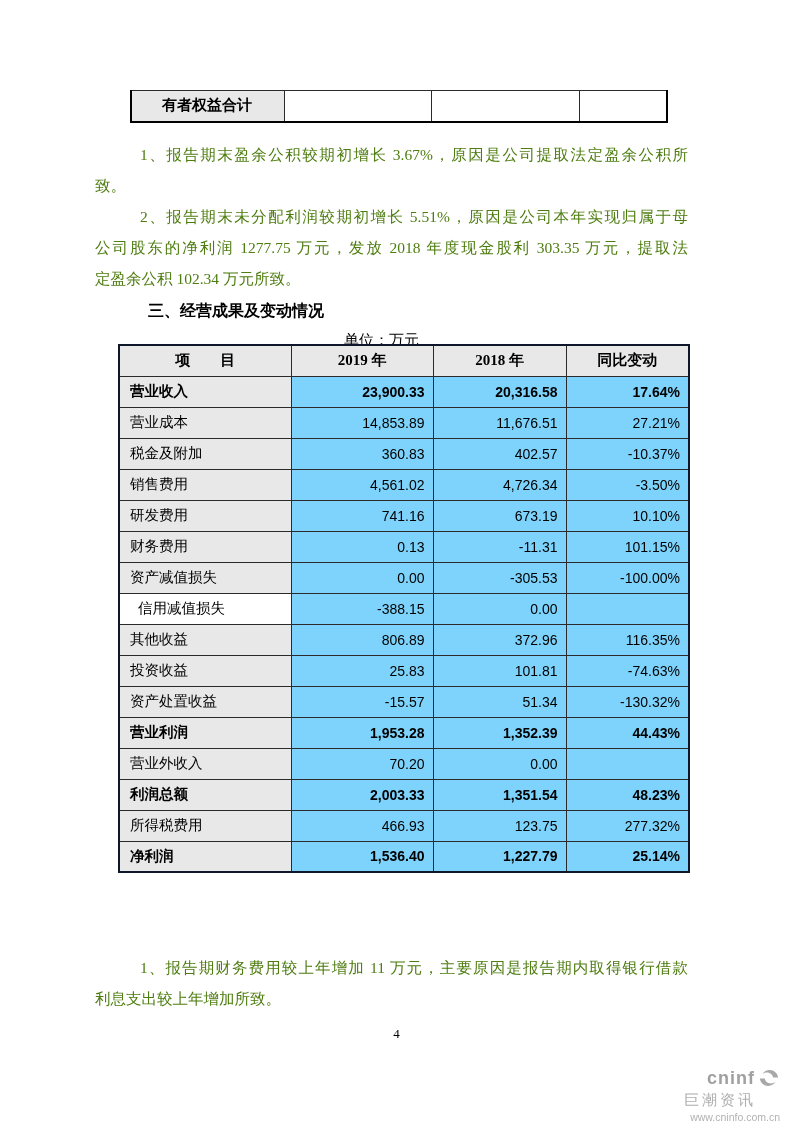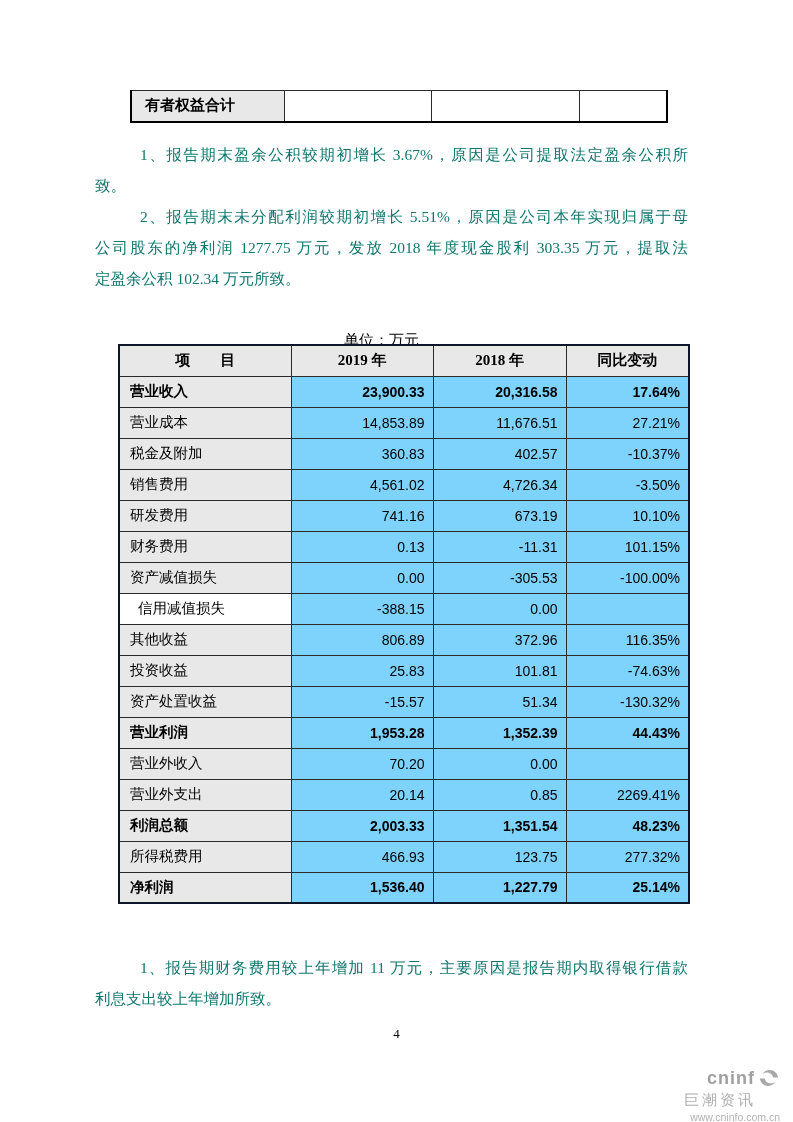--- a/index.html
+++ b/index.html
@@ -13,27 +13,27 @@
   
   #frag-table {
     position:absolute; left:130px; top:90px;
     border-collapse:collapse; table-layout:fixed;
     border:2px solid #000; border-top-width:1px;
   }
   #frag-table td {
     border:1px solid #2b2b2b; height:31px; background:#fff;
   }
   #frag-table td.frag-label {
-    background:#e8e8e8; font-weight:bold; font-size:15px; padding-left:13px;
+    background:#e8e8e8; font-weight:bold; font-size:15px; padding-left:30px;
   }
 
   
   .doc-line {
     position:absolute; left:95px; width:593px;
-    font-size:15.5px; line-height:31px; color:#0f766e;
+    font-size:15.5px; line-height:31px; color:#4d7c0f;
   }
   .fill { text-align:justify; text-align-last:justify; }
   .indent { text-indent:45px; }
 
   #heading {
     position:absolute; left:95px; top:295px; width:593px;
     font-weight:bold; font-size:16px; line-height:31px; text-indent:53px;
   }
   #unit-label {
     position:absolute; left:95px; top:325px; width:573px;
@@ -101,20 +101,21 @@
   </tbody>
     </table>
 
   <div class="doc-line fill indent" style="top:139px">1、报告期末盈余公积较期初增长 3.67%，原因是公司提取法定盈余公积所</div>
   <div class="doc-line" style="top:170px">致。</div>
 
   <div class="doc-line fill indent" style="top:201px">2、报告期末未分配利润较期初增长 5.51%，原因是公司本年实现归属于母</div>
   <div class="doc-line fill" style="top:232px">公司股东的净利润 1277.75 万元，发放 2018 年度现金股利 303.35 万元，提取法</div>
   <div class="doc-line" style="top:263px">定盈余公积 102.34 万元所致。</div>
 
+  <div id="heading">三、经营成果及变动情况</div>
 
   <div id="unit-label">单位：万元</div>
 
   <table id="main-table">
     <colgroup>
       <col style="width:172px">
         <col style="width:142px">
         <col style="width:133px">
         <col style="width:123px">
     </colgroup>
@@ -198,26 +199,20 @@
           <td class="num-cell">1,953.28</td>
           <td class="num-cell">1,352.39</td>
           <td class="num-cell">44.43%</td>
         </tr>
         <tr>
           <td class="label-cell">营业外收入</td>
           <td class="num-cell">70.20</td>
           <td class="num-cell">0.00</td>
           <td class="num-cell"></td>
         </tr>
-        <tr>
-          <td class="label-cell">营业外支出</td>
-          <td class="num-cell">20.14</td>
-          <td class="num-cell">0.85</td>
-          <td class="num-cell">2269.41%</td>
-        </tr>
         <tr class="bold-row">
           <td class="label-cell">利润总额</td>
           <td class="num-cell">2,003.33</td>
           <td class="num-cell">1,351.54</td>
           <td class="num-cell">48.23%</td>
         </tr>
         <tr>
           <td class="label-cell">所得税费用</td>
           <td class="num-cell">466.93</td>
           <td class="num-cell">123.75</td>

